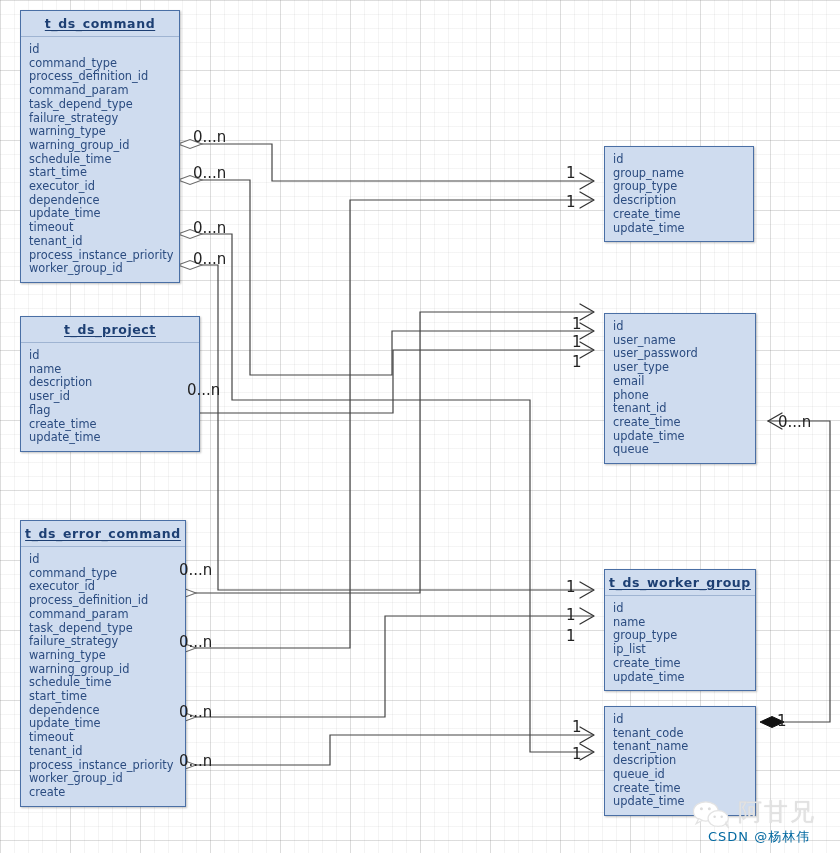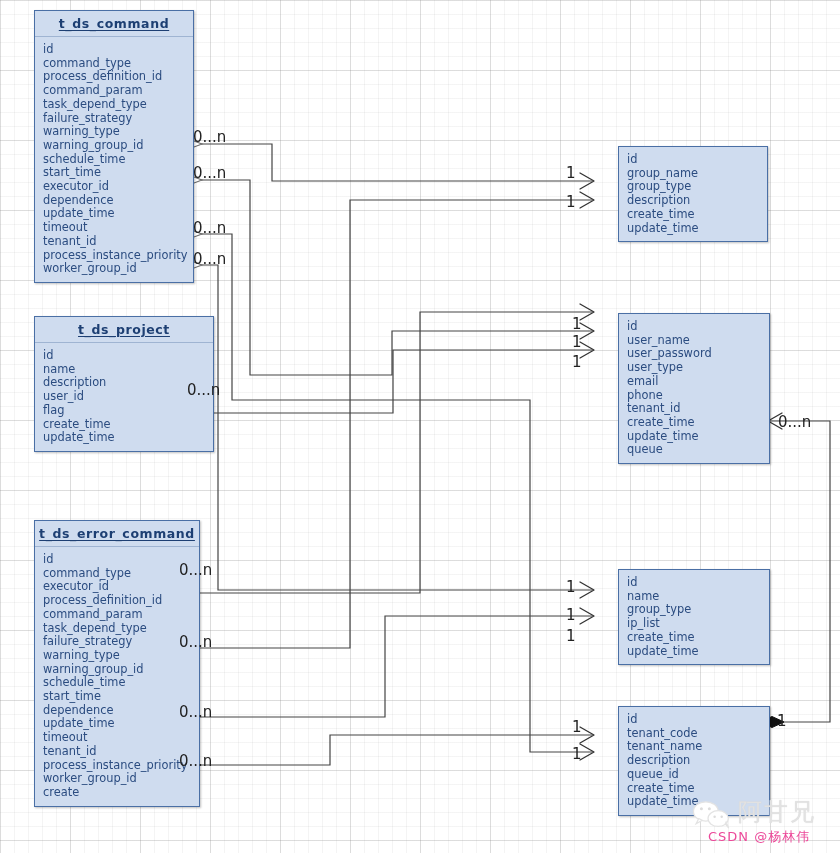--- a/index.html
+++ b/index.html
@@ -21,21 +21,20 @@
     background-position:0 0,0 0,0 0,0 0;
   }
   svg#wires{position:absolute;left:0;top:0;width:840px;height:853px;overflow:visible;}
 
   .entity{
     position:absolute;
     background:#cfdcef;
     border:1px solid #4a6fa5;
     box-shadow:1px 1px 2px rgba(0,0,0,.25);
     box-sizing:border-box;
-    margin-left:14px;
   }
   .entity .etitle{
     text-align:center;
     font-size:12.5px;
     font-weight:bold;
     color:#1d3f73;
     letter-spacing:.6px;
     padding:5px 4px 5px 4px;
     border-bottom:1px solid #9fb4d2;
     text-decoration:underline;
@@ -69,21 +68,21 @@
   }
   #wm .wmtext{
     position:absolute;left:48px;top:-2px;
     font-size:24px;color:#e2e2e2;
     font-family:"DejaVu Sans","Liberation Sans",sans-serif;
     letter-spacing:2px;
     text-shadow:0 0 1px #d2d2d2;
   }
   #wm .wmsub{
     position:absolute;left:18px;top:30px;
-    font-size:13px;color:#ec4899;
+    font-size:13px;color:#0369a1;
     letter-spacing:1px;
   }
   #wm .wchat{
     position:absolute;left:0px;top:2px;width:44px;height:30px;
   }
 </style>
 </head>
 <body>
 
 <div id="canvas"></div>
@@ -216,20 +215,21 @@
         <div class="efield">user_type</div>
         <div class="efield">email</div>
         <div class="efield">phone</div>
         <div class="efield">tenant_id</div>
         <div class="efield">create_time</div>
         <div class="efield">update_time</div>
         <div class="efield">queue</div>
       </div>
     </div>
     <div class="entity" style="left: 604px; top: 569px; width: 152px;">
+      <div class="etitle">t_ds_worker_group</div>
       <div class="efields">
         <div class="efield">id</div>
         <div class="efield">name</div>
         <div class="efield">group_type</div>
         <div class="efield">ip_list</div>
         <div class="efield">create_time</div>
         <div class="efield">update_time</div>
       </div>
     </div>
     <div class="entity" style="left: 604px; top: 706px; width: 152px;">

